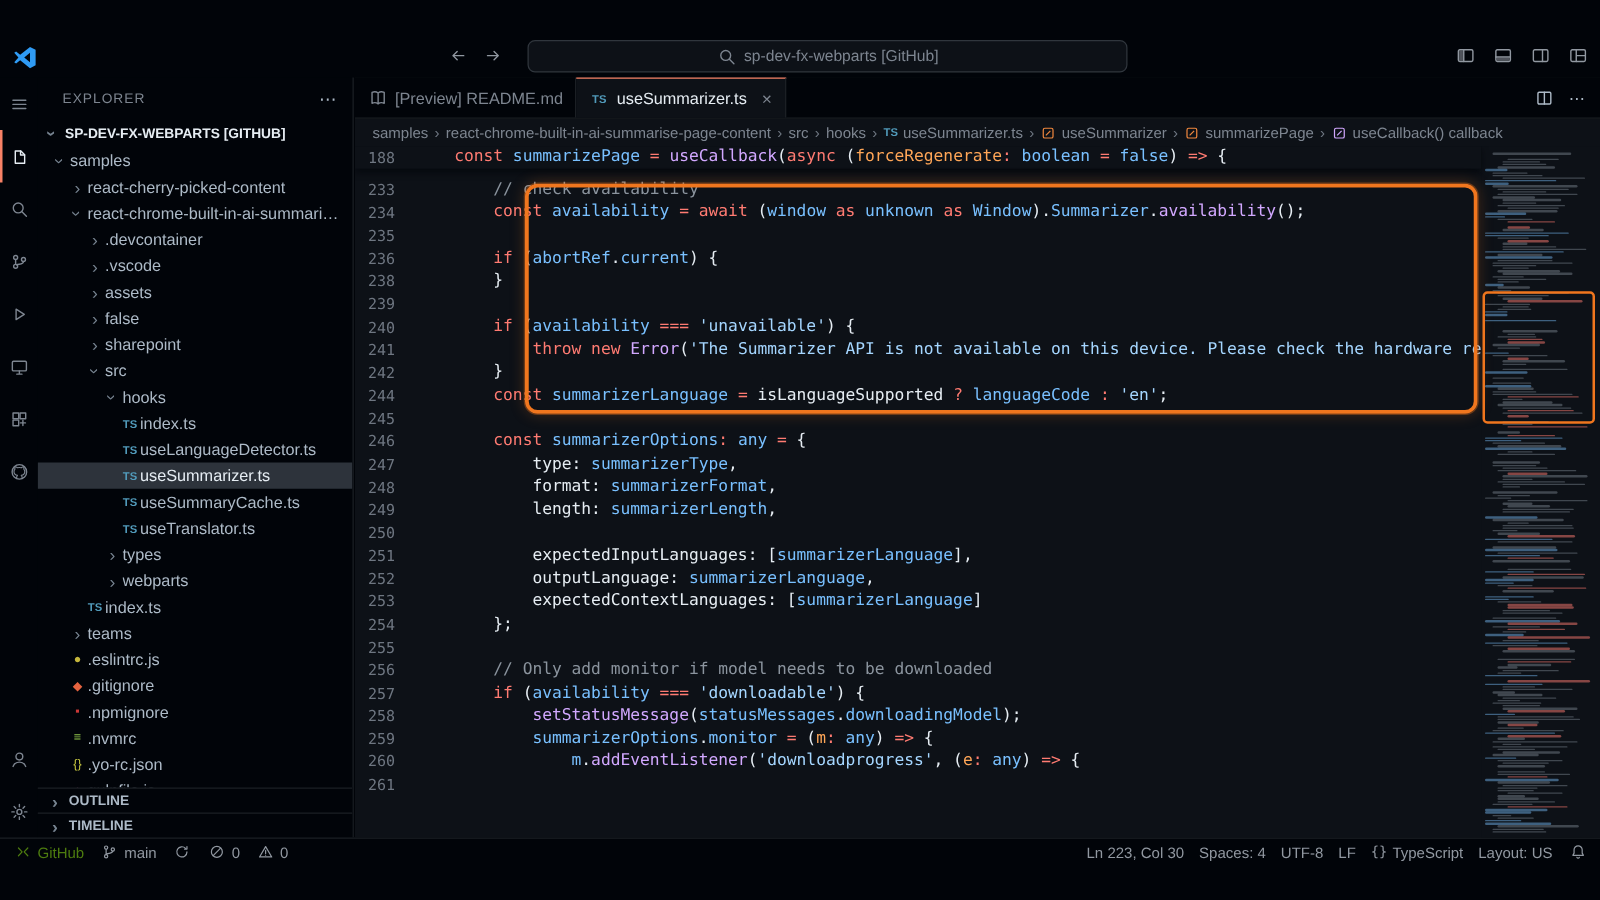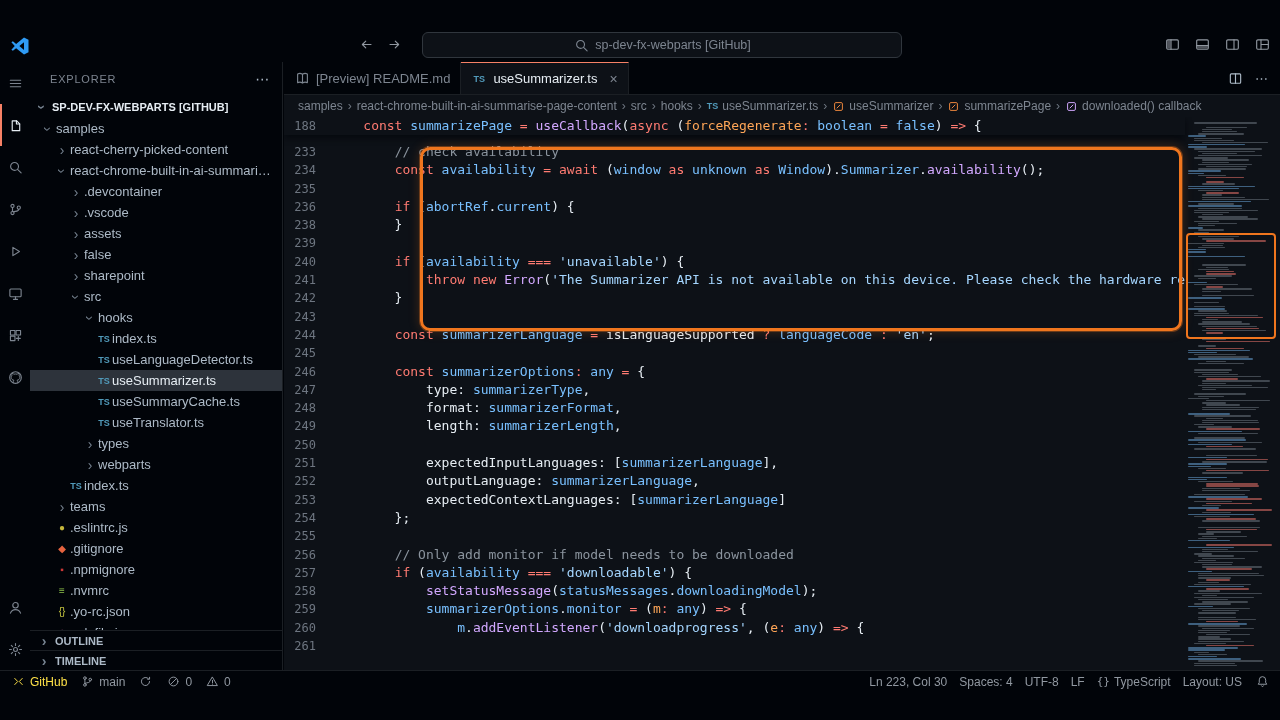--- a/index.html
+++ b/index.html
@@ -63,21 +63,21 @@
   .mml{height:1.4px;margin-bottom:.8px;border-radius:1px}
   .ann-mini{position:absolute;left:1px;top:116px;width:90px;height:106px;border:2.5px solid #f0761e;border-radius:4px}
 
   .ann-code{position:absolute;left:420px;top:147px;width:762px;height:184px;border:3px solid #f0761e;border-radius:10px;z-index:40;box-shadow:0 0 0 1px rgba(240,118,30,.35),0 0 12px rgba(240,118,30,.25)}
 
   
   .statusbar{position:absolute;left:0;top:670px;width:100%;height:22px;background:#010409;border-top:1px solid #1b1f24;display:flex;align-items:center;justify-content:space-between;padding:0 10px;font-size:12px;color:#9198a1}
   .sb-group{display:flex;align-items:center;gap:12px}
   .sb-item{display:flex;align-items:center;gap:4px;cursor:pointer}
   .sb-item .icn svg{width:13px;height:13px}
-  .sb-item.bright{color:#fde047}
+  .sb-item.bright{color:#4d7c0f}
   .braces-glyph{font-family:"DejaVu Sans Mono",monospace;font-size:11px}
 </style>
 </head>
 <body>
 
 <div id="app">
 
   <div class="titlebar">
     <span class="tb-logo"><svg viewBox="0 0 16 16">
           <path fill="#2f9bf4" d="M11.2 1.2 14.8 3v10l-3.6 1.8L4.9 9.7 2.3 11.8 1.1 11l2.7-3-2.7-3 1.2-.8 2.6 2.1zM11.2 4.9 7.5 8l3.7 3.1z"></path>
@@ -418,35 +418,34 @@
               <path d="M5.8 10.2l4.4-4.4"></path>
             </svg></span>
           <span>summarizePage</span>
         </span>
         <span class="bc-sep">›</span>
         <span class="bc-item">
           <span class="sym sym-p"><svg viewBox="0 0 16 16" fill="none" stroke="currentColor" stroke-width="1.2">
               <rect x="3.2" y="3.2" width="9.6" height="9.6" rx="1.6"></rect>
               <path d="M5.8 10.2l4.4-4.4"></path>
             </svg></span>
-          <span>downloaded() callback</span>
+          <span>useCallback() callback</span>
         </span>
       </div>
     <div class="codewrap">
       <div class="codelines" id="codelines">
           <div class="cl"><span class="ln">233</span><span class="ct"><span class="tk-t">        </span><span class="tk-c">// check availability</span></span></div>
           <div class="cl"><span class="ln">234</span><span class="ct"><span class="tk-t">        </span><span class="tk-kw">const</span><span class="tk-t"> </span><span class="tk-v">availability</span><span class="tk-kw"> = </span><span class="tk-kw">await</span><span class="tk-t"> (</span><span class="tk-v">window</span><span class="tk-t"> </span><span class="tk-kw">as</span><span class="tk-t"> </span><span class="tk-v">unknown</span><span class="tk-t"> </span><span class="tk-kw">as</span><span class="tk-t"> </span><span class="tk-v">Window</span><span class="tk-t">).</span><span class="tk-v">Summarizer</span><span class="tk-t">.</span><span class="tk-fn">availability</span><span class="tk-t">();</span></span></div>
           <div class="cl"><span class="ln">235</span><span class="ct"><span class="tk-t"></span></span></div>
           <div class="cl"><span class="ln">236</span><span class="ct"><span class="tk-t">        </span><span class="tk-kw">if</span><span class="tk-t"> (</span><span class="tk-v">abortRef</span><span class="tk-t">.</span><span class="tk-v">current</span><span class="tk-t">) {</span></span></div>
           <div class="cl"><span class="ln">238</span><span class="ct"><span class="tk-t">        }</span></span></div>
           <div class="cl"><span class="ln">239</span><span class="ct"><span class="tk-t"></span></span></div>
           <div class="cl"><span class="ln">240</span><span class="ct"><span class="tk-t">        </span><span class="tk-kw">if</span><span class="tk-t"> (</span><span class="tk-v">availability</span><span class="tk-t"> </span><span class="tk-kw">===</span><span class="tk-t"> </span><span class="tk-s">'unavailable'</span><span class="tk-t">) {</span></span></div>
           <div class="cl"><span class="ln">241</span><span class="ct"><span class="tk-t">            </span><span class="tk-kw">throw</span><span class="tk-t"> </span><span class="tk-kw">new</span><span class="tk-t"> </span><span class="tk-fn">Error</span><span class="tk-t">(</span><span class="tk-s">'The Summarizer API is not available on this device. Please check the hardware re</span></span></div>
           <div class="cl"><span class="ln">242</span><span class="ct"><span class="tk-t">        }</span></span></div>
-          <div class="cl"><span class="ln">243</span><span class="ct"><span class="tk-t"></span></span></div>
           <div class="cl"><span class="ln">244</span><span class="ct"><span class="tk-t">        </span><span class="tk-kw">const</span><span class="tk-t"> </span><span class="tk-v">summarizerLanguage</span><span class="tk-kw"> = </span><span class="tk-t">isLanguageSupported</span><span class="tk-kw"> ? </span><span class="tk-v">languageCode</span><span class="tk-kw"> : </span><span class="tk-s">'en'</span><span class="tk-t">;</span></span></div>
           <div class="cl"><span class="ln">245</span><span class="ct"><span class="tk-t"></span></span></div>
           <div class="cl"><span class="ln">246</span><span class="ct"><span class="tk-t">        </span><span class="tk-kw">const</span><span class="tk-t"> </span><span class="tk-v">summarizerOptions</span><span class="tk-kw">:</span><span class="tk-t"> </span><span class="tk-v">any</span><span class="tk-kw"> = </span><span class="tk-t">{</span></span></div>
           <div class="cl"><span class="ln">247</span><span class="ct"><span class="tk-t">            type: </span><span class="tk-v">summarizerType</span><span class="tk-t">,</span></span></div>
           <div class="cl"><span class="ln">248</span><span class="ct"><span class="tk-t">            format: </span><span class="tk-v">summarizerFormat</span><span class="tk-t">,</span></span></div>
           <div class="cl"><span class="ln">249</span><span class="ct"><span class="tk-t">            length: </span><span class="tk-v">summarizerLength</span><span class="tk-t">,</span></span></div>
           <div class="cl"><span class="ln">250</span></div>
           <div class="cl"><span class="ln">251</span><span class="ct"><span class="tk-t">            expectedInputLanguages: [</span><span class="tk-v">summarizerLanguage</span><span class="tk-t">],</span></span></div>
           <div class="cl"><span class="ln">252</span><span class="ct"><span class="tk-t">            outputLanguage: </span><span class="tk-v">summarizerLanguage</span><span class="tk-t">,</span></span></div>
           <div class="cl"><span class="ln">253</span><span class="ct"><span class="tk-t">            expectedContextLanguages: [</span><span class="tk-v">summarizerLanguage</span><span class="tk-t">]</span></span></div>

